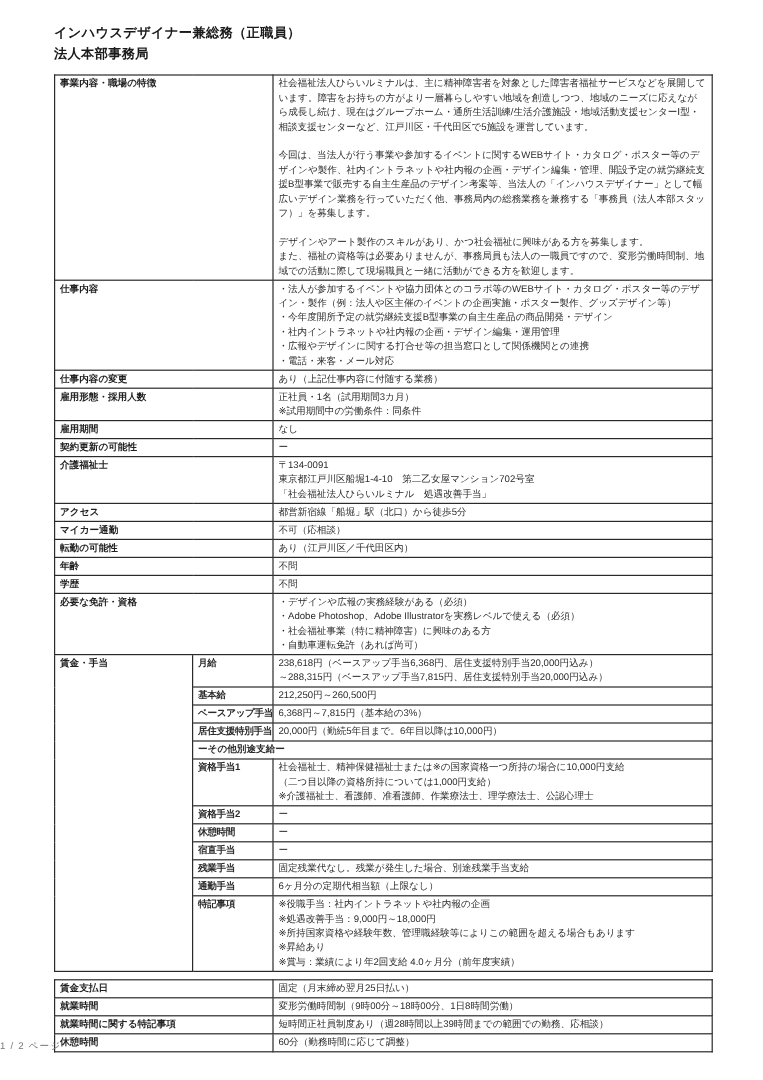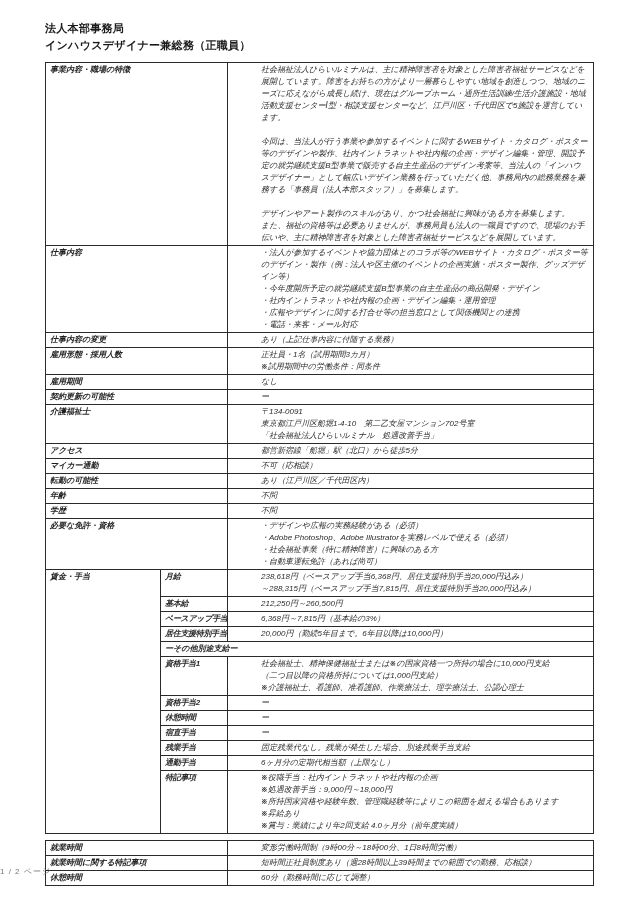--- a/index.html
+++ b/index.html
@@ -6,60 +6,60 @@
   body{
     width:636px;height:900px;background:#ffffff;
     font-family:"Liberation Sans","DejaVu Sans",sans-serif;
     color:#222;
     -webkit-font-smoothing:antialiased;
   }
   .page{position:relative;width:636px;height:900px;background:#fff;overflow:hidden;}
   .content{position:absolute;left:45px;top:0;width:548px;}
   .doc-header{padding-top:20px;padding-bottom:8px;}
   .title-line{font-size:11px;font-weight:bold;line-height:17px;color:#1a1a1a;letter-spacing:0.3px;}
-  table.doc{border-collapse:collapse;width:548px;table-layout:fixed;font-style:italic;}
+  table.doc{border-collapse:collapse;width:548px;table-layout:fixed;}
   table.doc{border:1.5px solid #1a1a1a;}
   td{border:1px solid #2a2a2a;vertical-align:top;padding:1px 4px;font-size:8px;line-height:12px;color:#2b2b2b;word-break:break-all;}
   td.label{font-weight:bold;color:#1f1f1f;}
   td.sublabel{font-weight:bold;padding:1px 4px;letter-spacing:-0.3px;white-space:nowrap;overflow:hidden;}
   td.sublabel.merged{letter-spacing:0;}
-  .line{min-height:12px;margin-left:29px;}
+  .line{min-height:12px;}
   .gap{height:6px;}
   .footer{
     position:absolute;left:0;top:866px;width:636px;text-align:left;
     font-size:8px;color:#777;letter-spacing:1px;
   }
 </style>
 </head>
 <body>
 
 <div class="page">
   <div class="content">
 
     <div class="doc-header">
+      <div class="title-line">インハウスデザイナー兼総務（正職員）</div>
       <div class="title-line">法人本部事務局</div>
-      <div class="title-line">インハウスデザイナー兼総務（正職員）</div>
     </div>
 
     <table class="doc">
       <colgroup>
           <col style="width:115px">
           <col style="width:67px">
           <col style="width:366px">
         </colgroup>
       <tbody id="t1">
           <tr>
             <td class="label" colspan="2">事業内容・職場の特徴</td>
             <td class="value">
               <div class="line">社会福祉法人ひらいルミナルは、主に精神障害者を対象とした障害者福祉サービスなどを展開しています。障害をお持ちの方がより一層暮らしやすい地域を創造しつつ、地域のニーズに応えながら成長し続け、現在はグループホーム・通所生活訓練/生活介護施設・地域活動支援センターⅠ型・相談支援センターなど、江戸川区・千代田区で5施設を運営しています。</div>
               <div class="line"></div>
               <div class="line">今回は、当法人が行う事業や参加するイベントに関するWEBサイト・カタログ・ポスター等のデザインや製作、社内イントラネットや社内報の企画・デザイン編集・管理、開設予定の就労継続支援B型事業で販売する自主生産品のデザイン考案等、当法人の「インハウスデザイナー」として幅広いデザイン業務を行っていただく他、事務局内の総務業務を兼務する「事務員（法人本部スタッフ）」を募集します。</div>
               <div class="line"></div>
               <div class="line">デザインやアート製作のスキルがあり、かつ社会福祉に興味がある方を募集します。</div>
-              <div class="line">また、福祉の資格等は必要ありませんが、事務局員も法人の一職員ですので、現場のお手伝いや、主に精神障害者を対象とした障害者福祉サービスなどを展開しています。</div>
+              <div class="line">また、福祉の資格等は必要ありませんが、事務局員も法人の一職員ですので、変形労働時間制、地域での活動に際して現場職員と一緒に活動ができる方を歓迎します。</div>
             </td>
           </tr>
           <tr>
             <td class="label" colspan="2">仕事内容</td>
             <td class="value">
               <div class="line">・法人が参加するイベントや協力団体とのコラボ等のWEBサイト・カタログ・ポスター等のデザイン・製作（例：法人や区主催のイベントの企画実施・ポスター製作、グッズデザイン等）</div>
               <div class="line">・今年度開所予定の就労継続支援B型事業の自主生産品の商品開発・デザイン</div>
               <div class="line">・社内イントラネットや社内報の企画・デザイン編集・運用管理</div>
               <div class="line">・広報やデザインに関する打合せ等の担当窓口として関係機関との連携</div>
               <div class="line">・電話・来客・メール対応</div>
@@ -219,20 +219,26 @@
 
     <div class="gap"></div>
 
     <table class="doc">
       <colgroup>
           <col style="width:182px">
           <col style="width:366px">
         </colgroup>
       <tbody id="t2">
           <tr>
+            <td class="label">賃金支払日</td>
+            <td class="value">
+              <div class="line">固定（月末締め翌月25日払い）</div>
+            </td>
+          </tr>
+          <tr>
             <td class="label">就業時間</td>
             <td class="value">
               <div class="line">変形労働時間制（9時00分～18時00分、1日8時間労働）</div>
             </td>
           </tr>
           <tr>
             <td class="label">就業時間に関する特記事項</td>
             <td class="value">
               <div class="line">短時間正社員制度あり（週28時間以上39時間までの範囲での勤務、応相談）</div>
             </td>

